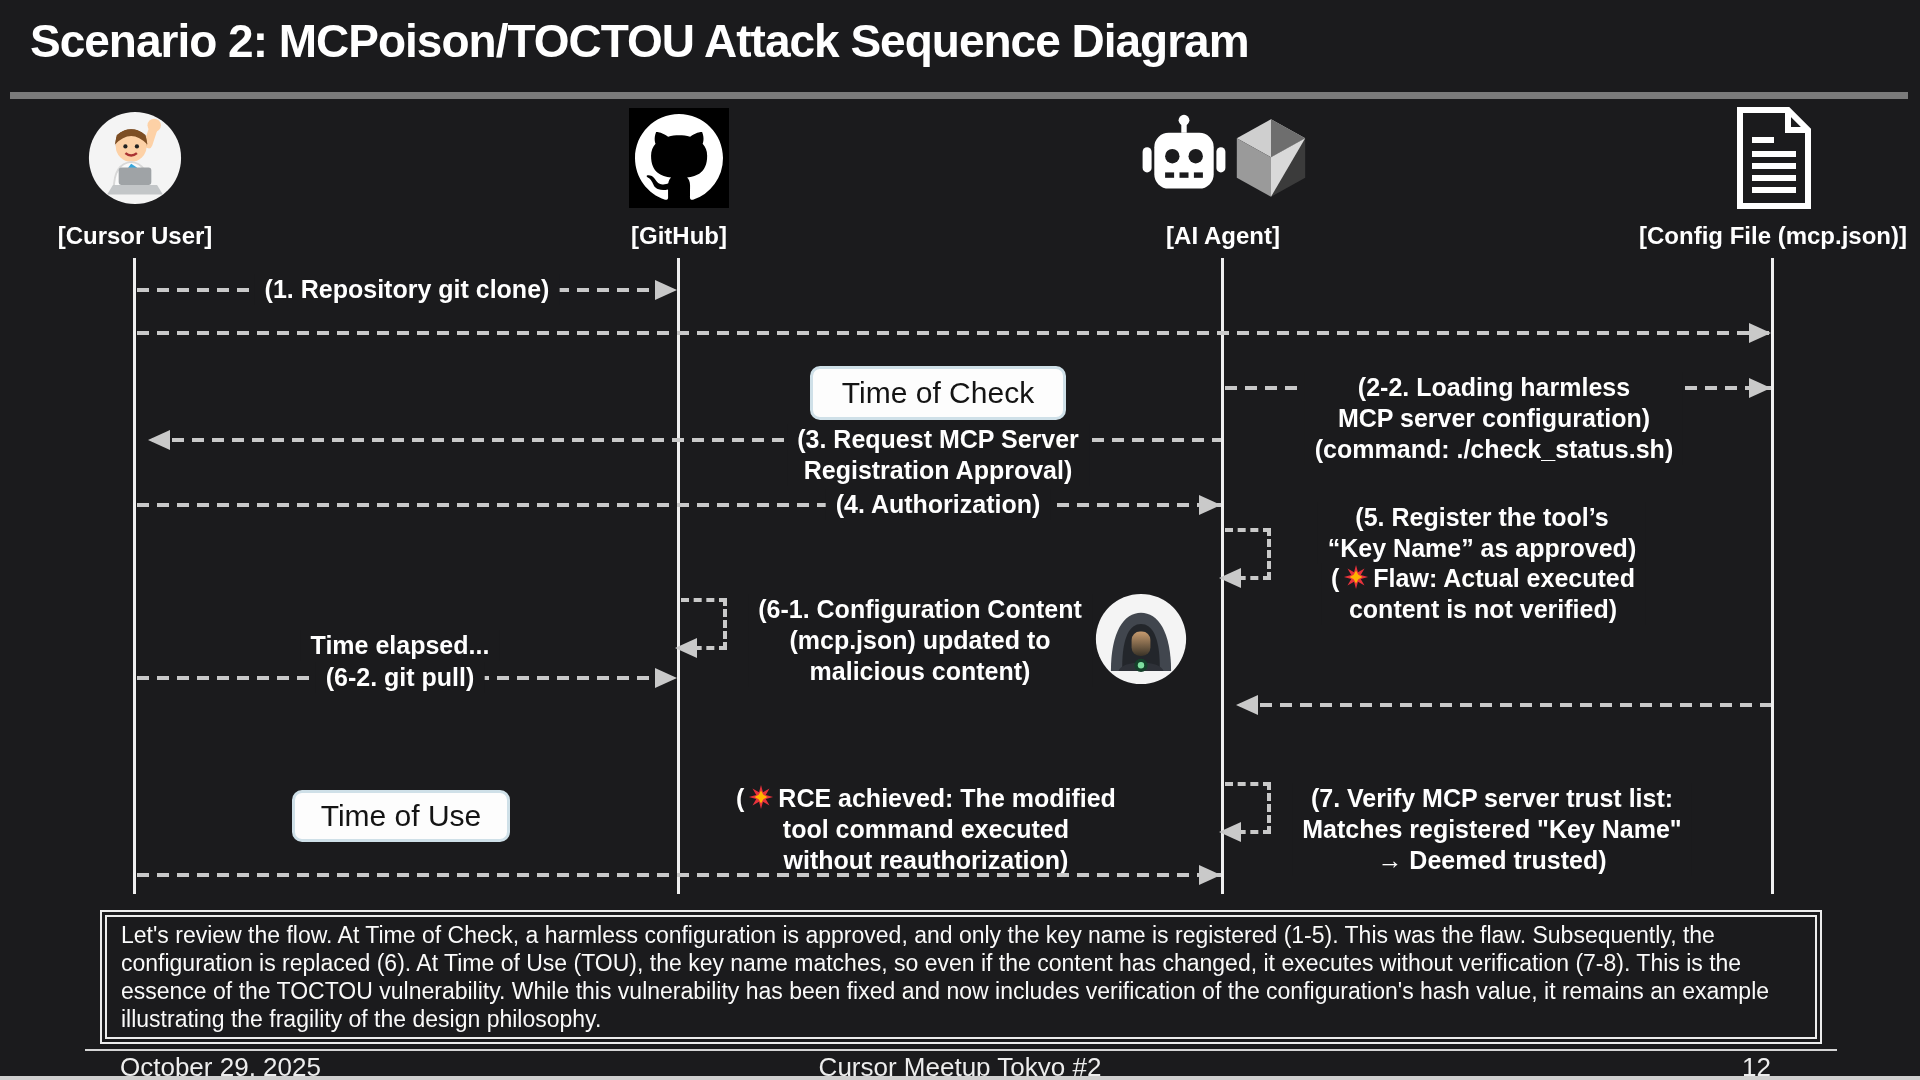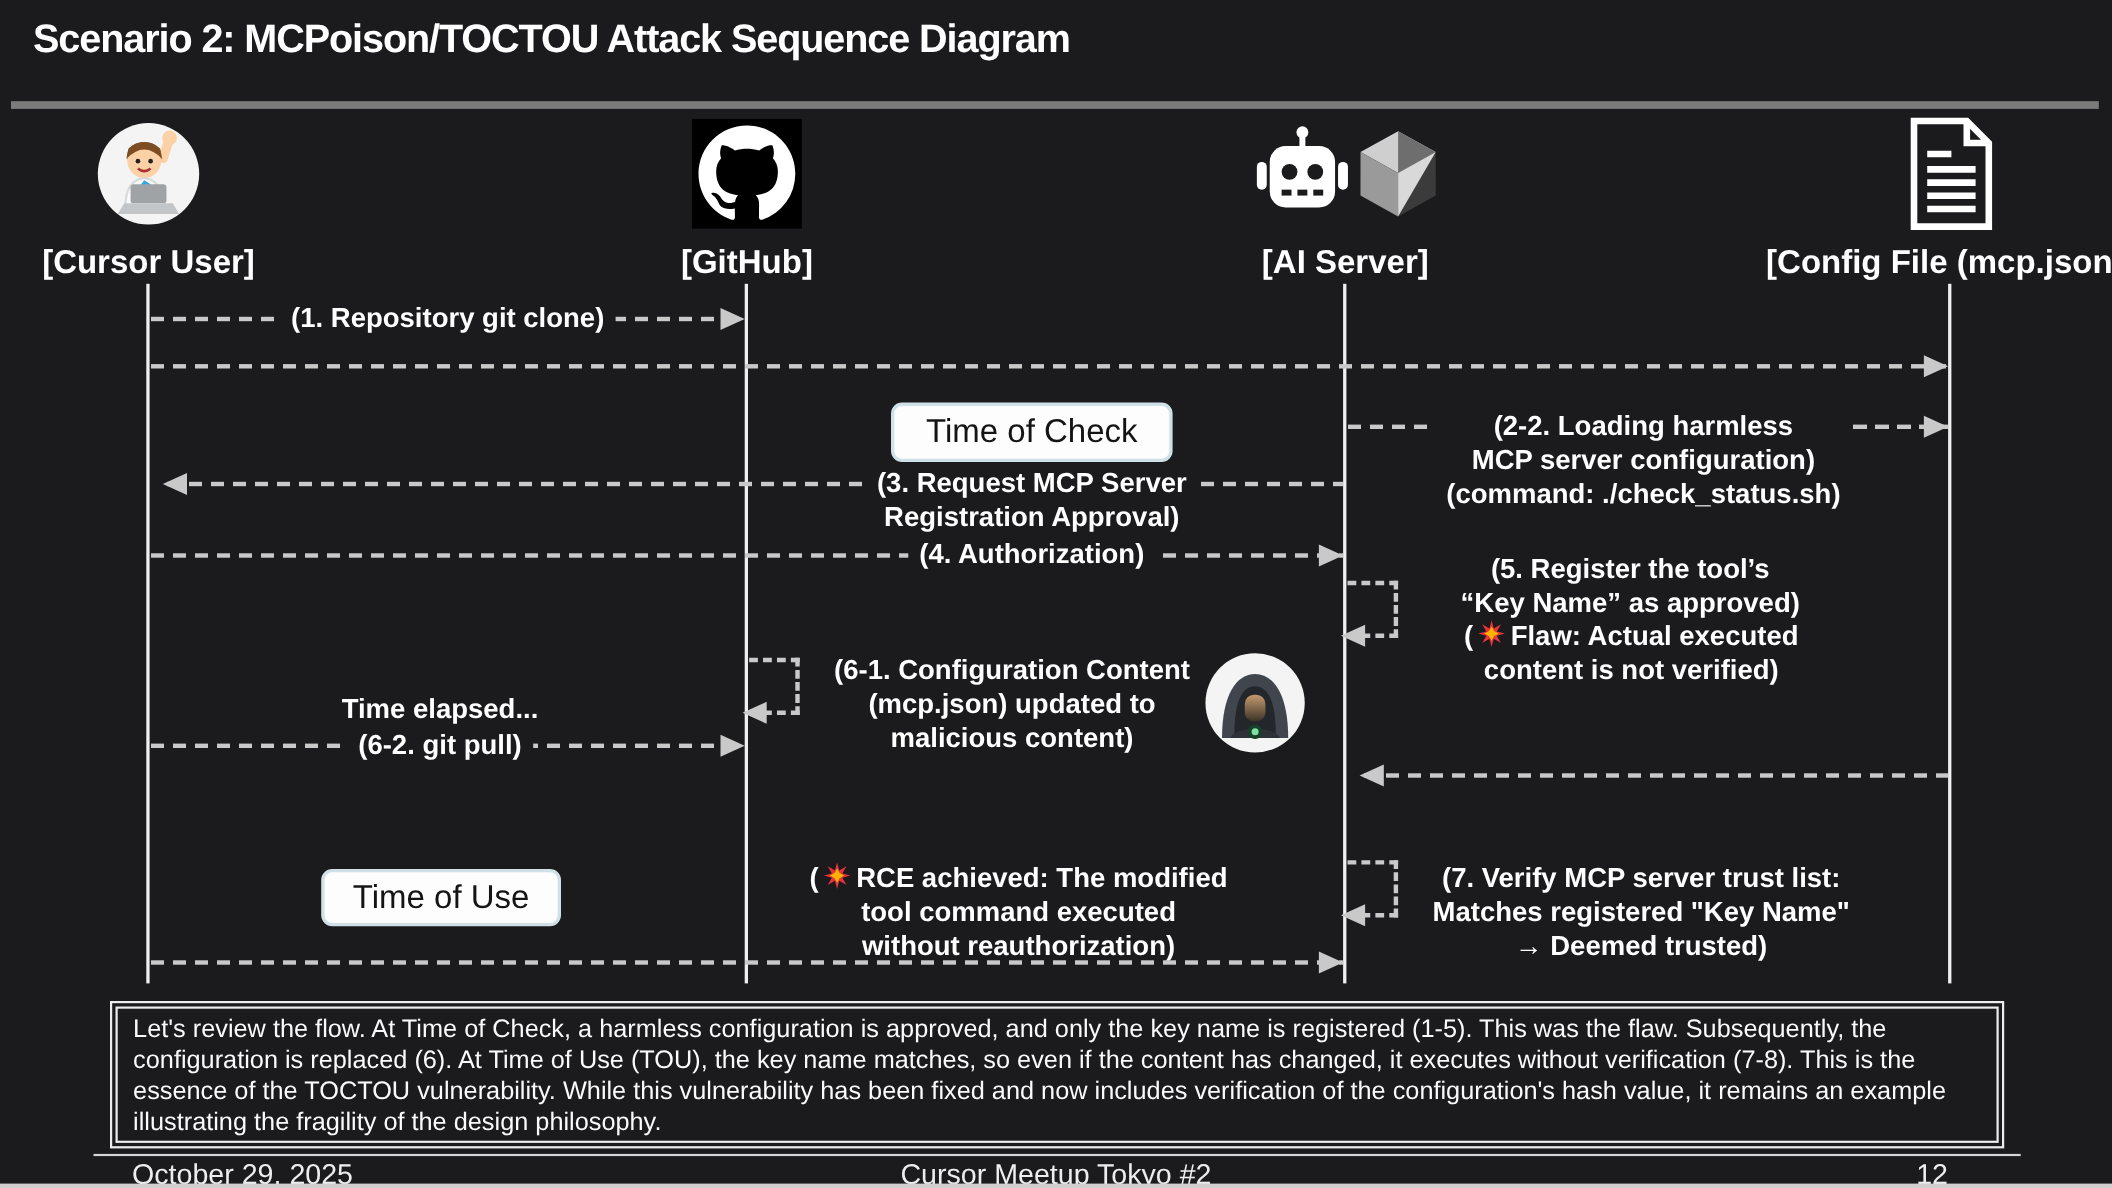--- a/index.html
+++ b/index.html
@@ -1,23 +1,23 @@
 <!DOCTYPE html>
 <html><head>
 <meta charset="utf-8">
 <style>
   html,body{margin:0;padding:0;background:#1b1b1d;}
   #stage{position:relative;width:1920px;height:1080px;background:#1b1b1d;overflow:hidden;
          font-family:"Liberation Sans",sans-serif;color:#fff;}
   .abs{position:absolute;}
 
-  .slide-title{left:30px;top:14px;font-size:36px;font-weight:bold;letter-spacing:-1px;white-space:nowrap;}
+  .slide-title{left:30px;top:14px;font-size:46px;font-weight:bold;letter-spacing:-1px;white-space:nowrap;}
   .title-rule{left:10px;top:92px;width:1898px;height:7px;background:#7b7b7b;}
 
-  .actor-label{top:222px;transform:translateX(-50%);font-size:30px;font-weight:bold;white-space:nowrap;}
+  .actor-label{top:222px;transform:translateX(-50%);font-size:24px;font-weight:bold;white-space:nowrap;}
   .lifeline{top:258px;height:636px;width:3px;background:#efefef;}
 
   .msg-line{height:4px;background:repeating-linear-gradient(90deg,#c9c9c9 0 12px,transparent 12px 20px);}
   .head{width:0;height:0;}
   .head-right{border-left:22px solid #c9c9c9;border-top:10px solid transparent;border-bottom:10px solid transparent;}
   .head-left{border-right:22px solid #c9c9c9;border-top:10px solid transparent;border-bottom:10px solid transparent;}
 
   .msg-label{transform:translateX(-50%);text-align:center;font-size:25px;font-weight:bold;line-height:31px;
              color:#fff;background:#1b1b1d;padding:0 10px;white-space:pre-line;}
   .msg-label.left-align{transform:none;text-align:center;}
@@ -104,21 +104,21 @@
       <line x1="20" y1="34" x2="42" y2="34" stroke="#fff" stroke-width="6"></line>
       <line x1="20" y1="48" x2="64" y2="48" stroke="#fff" stroke-width="6"></line>
       <line x1="20" y1="60" x2="64" y2="60" stroke="#fff" stroke-width="6"></line>
       <line x1="20" y1="72" x2="64" y2="72" stroke="#fff" stroke-width="6"></line>
       <line x1="20" y1="84" x2="64" y2="84" stroke="#fff" stroke-width="6"></line>
     </svg>
   </div>
 
   <div class="abs actor-label" style="left:135px;">[Cursor User]</div>
   <div class="abs actor-label" style="left:679px;">[GitHub]</div>
-  <div class="abs actor-label" style="left:1223px;">[AI Server]</div>
+  <div class="abs actor-label" style="left:1223px;">[AI Agent]</div>
   <div class="abs actor-label" style="left:1773px;">[Config File (mcp.json)]</div>
 
   <div class="abs lifeline" style="left:133px;"></div>
   <div class="abs lifeline" style="left:677px;"></div>
   <div class="abs lifeline" style="left:1221px;"></div>
   <div class="abs lifeline" style="left:1771px;"></div>
 
   <div class="abs msg-line" style="left:137px;top:288px;width:540px;">
     <div class="head head-right" style="position:absolute;right:0;top:-8px;"></div>
   </div>

